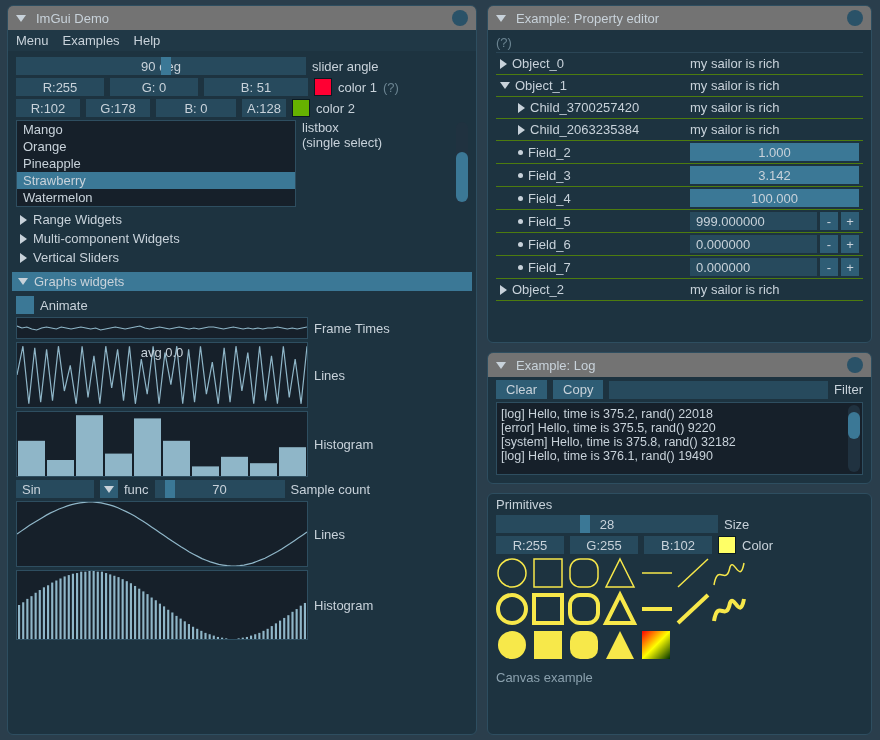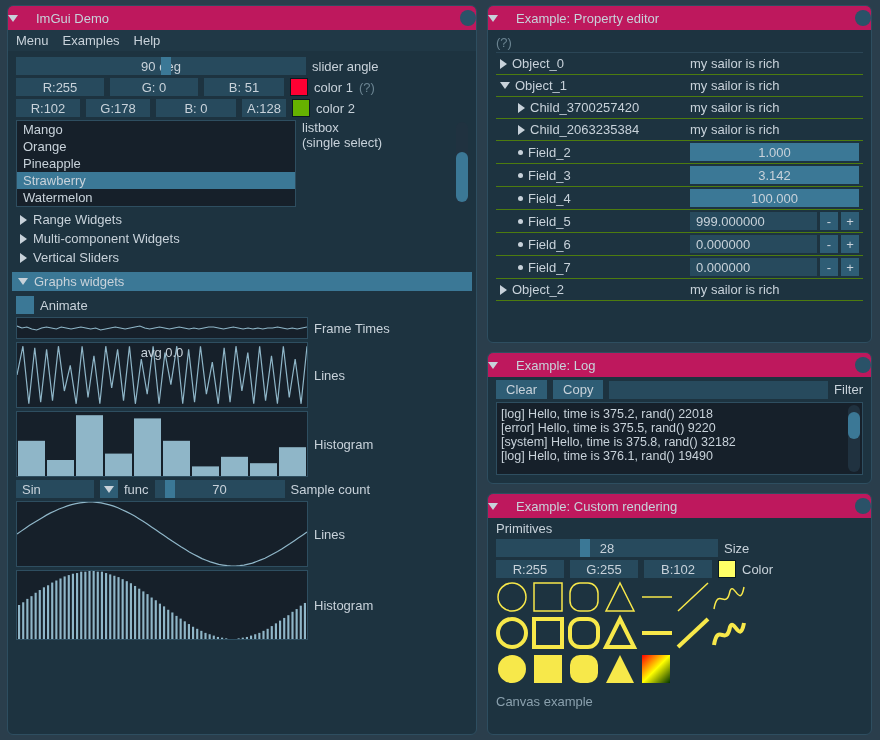--- a/index.html
+++ b/index.html
@@ -15,26 +15,26 @@
 }
 .window {
   position: absolute;
   background: #1d3340;
   border: 1px solid #2e4e60;
   border-radius: 6px;
   display: flex;
   flex-direction: column;
 }
 .titlebar {
-  background: #be185d;
+  background: #737373;
   border-radius: 5px 5px 0 0;
-  padding: 4px 0;
-  display: flex;
-  align-items: center;
-  gap: 18px;
+  padding: 4px 8px;
+  display: flex;
+  align-items: center;
+  gap: 10px;
 }
 .titlebar .caret, .caret {
   display: inline-block;
   width: 0; height: 0;
   border-left: 5px solid transparent;
   border-right: 5px solid transparent;
   border-top: 7px solid #c8d2da;
 }
 .caret-right {
   display: inline-block;
@@ -214,21 +214,21 @@
       <div class="slider" style="width:290px; flex:none;">
         <div class="grab" style="left:50%;"></div>
         <span>90 deg</span>
       </div>
       <span class="label">slider angle</span>
     </div>
 
     <div class="row">
       <div class="drag" style="width:88px; flex:none;">R:255</div>
       <div class="drag" style="width:88px; flex:none;">G:  0</div>
-      <div class="drag" style="width:80px; flex:none;">B: 51</div>
+      <div class="drag" style="width:104px; flex:none;">B: 51</div>
       <div class="color-swatch" style="background: rgb(255, 0, 51);"></div>
       <span class="label">color 1</span>
       <span class="hint">(?)</span>
     </div>
 
     <div class="row">
       <div class="drag" style="width:64px; flex:none;">R:102</div>
       <div class="drag" style="width:64px; flex:none;">G:178</div>
       <div class="drag" style="width:80px; flex:none;">B:  0</div>
       <div class="drag" style="width:44px; flex:none;">A:128</div>
@@ -555,25 +555,20 @@
           <div>[log] Hello, time is 376.1, rand() 19490</div>
         </div>
       <div class="scrollbar">
           <div class="scrollbar-thumb" style="height:40%; margin-top:60%;"></div>
         </div>
     </div>
   </div>
 </div>
 
 <div class="window" style="left:487px; top:493px; width:385px; height:242px;">
-  <div class="titlebar">
-    <span class="caret"></span>
-    <span>Example: Custom rendering</span>
-    <span class="collapse-circle"></span>
-  </div>
   <div class="body">
     <div class="label">Primitives</div>
     <div class="row">
       <div class="slider" style="width:222px; flex:none;">
         <div class="grab" style="left:38%;"></div>
         <span>28</span>
       </div>
       <span class="label">Size</span>
     </div>
     <div class="row">

